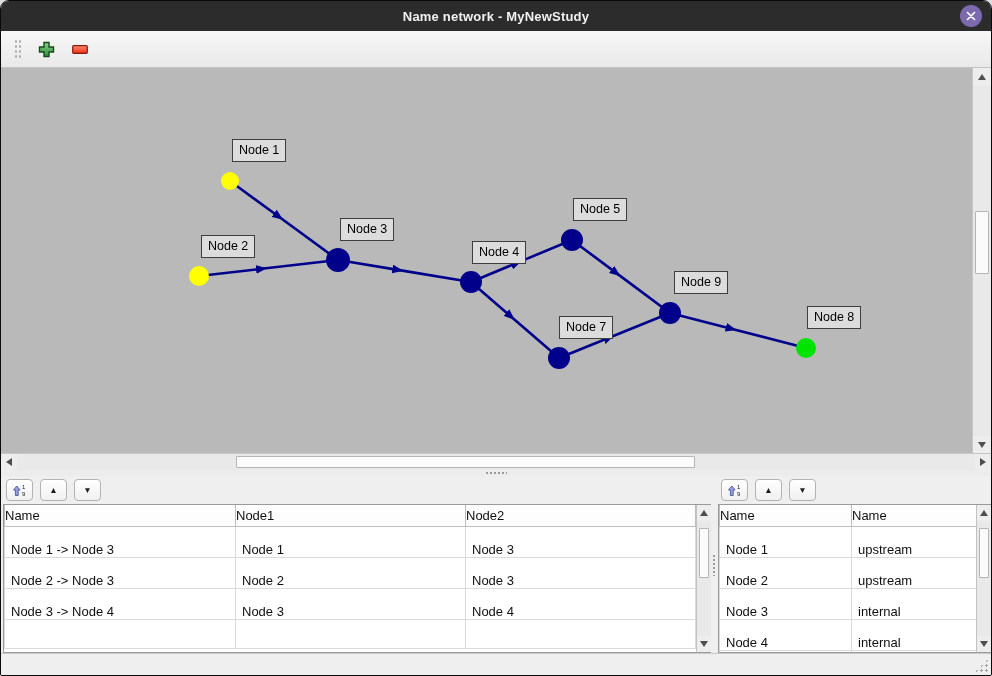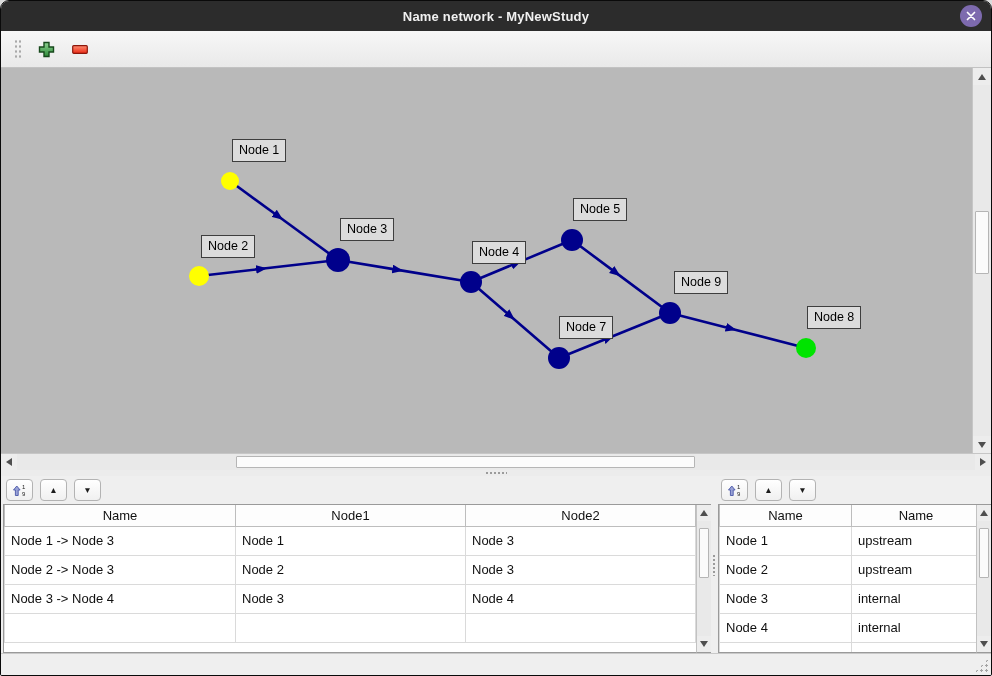--- a/index.html
+++ b/index.html
@@ -56,22 +56,22 @@
   .panel.left{flex:0 0 710px;}
   .panel.right{flex:1;}
   .panel-toolbar{flex:0 0 28px;display:flex;align-items:center;gap:7px;padding-left:5px;}
   .pt-btn{width:27px;height:22px;background:linear-gradient(#ffffff,#f0f0f0);
     border:1px solid #b3b3b3;border-radius:4px;display:flex;align-items:center;
     justify-content:center;padding:0;cursor:pointer;font-size:8.5px;color:#1c1c1c;}
   .table-area{flex:1;display:flex;min-height:0;margin-left:2px;border-top:1px solid #9a9a9a;}
   .tbl-clip{flex:1;overflow:hidden;background:#fff;border-left:1px solid #9a9a9a;border-bottom:1px solid #9a9a9a;}
   table{border-collapse:collapse;table-layout:fixed;font-size:13px;color:#101010;background:#fff;width:100%;}
   th{height:21px;background:#fdfdfd;border:1px solid #bdbdbd;border-top:none;
-    font-weight:normal;text-align:center;padding:0;overflow:hidden;}
-  td{height:29px;border:1px solid #dadada;padding:0 4px 0 6px;text-align:left;
+    font-weight:normal;text-align:left;padding:0;overflow:hidden;}
+  td{height:29px;border:1px solid #dadada;padding:15px 4px 0 6px;text-align:left;
     white-space:nowrap;overflow:hidden;background:#fff;}
   .tscroll{flex:0 0 15px;background:#e9e9e9;border-left:1px solid #c2c2c2;border-bottom:1px solid #9a9a9a;position:relative;}
   .tscroll .sb-btn{left:0;width:14px;height:16px;}
   
   .statusbar{flex:0 0 22px;background:#efefef;border-top:1px solid #c9c9c9;position:relative;}
   .resize-grip{position:absolute;right:2px;bottom:2px;width:15px;height:15px;
     background-image:radial-gradient(circle,#a3a3a3 1px,transparent 1.2px);
     background-size:5px 5px;clip-path:polygon(100% 0,100% 100%,0 100%);}
 </style>
 </head>

